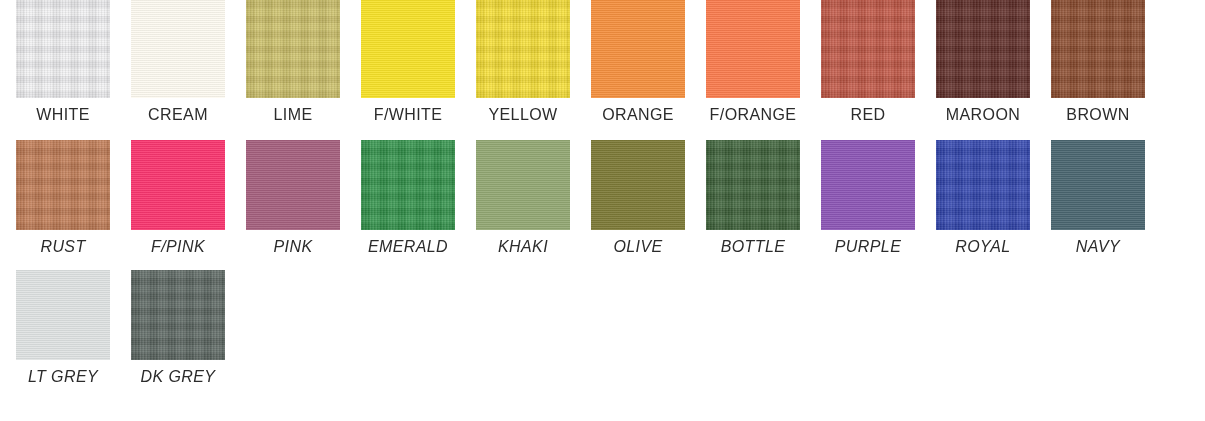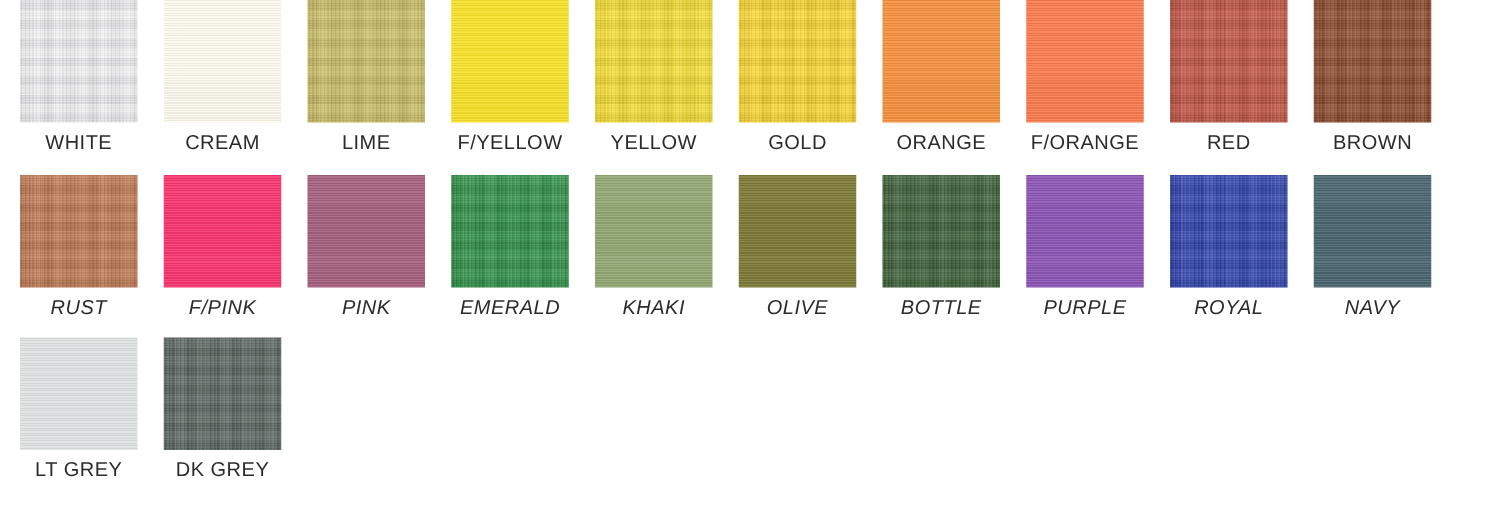--- a/index.html
+++ b/index.html
@@ -22,21 +22,21 @@
   }
   .swatch-row {
     display: flex;
     flex-direction: row;
     align-items: flex-start;
     padding-left: 16px;
     box-sizing: border-box;
   }
   #row-0 { height: 140px; }
   #row-1 { height: 130px; font-style: italic; }
-  #row-2 { height: 151px; }
+  #row-2 { height: 151px; font-style: italic; }
 
   .swatch-cell {
     width: 94px;
     margin-right: 21px;
     display: flex;
     flex-direction: column;
     align-items: center;
     flex: 0 0 auto;
   }
   .swatch-chip {
@@ -119,43 +119,43 @@
       <div class="swatch-cell">
         <div class="swatch-chip flat" style="background-color: rgb(253, 250, 240);"></div>
         <div class="swatch-label">CREAM</div>
       </div>
       <div class="swatch-cell">
         <div class="swatch-chip" style="background-color: rgb(204, 192, 104);"></div>
         <div class="swatch-label">LIME</div>
       </div>
       <div class="swatch-cell">
         <div class="swatch-chip flat" style="background-color: rgb(247, 226, 41);"></div>
-        <div class="swatch-label">F/YELLOW</div>
+        <div class="swatch-label">F/WHITE</div>
       </div>
       <div class="swatch-cell">
         <div class="swatch-chip" style="background-color: rgb(248, 224, 51);"></div>
         <div class="swatch-label">YELLOW</div>
       </div>
       <div class="swatch-cell">
-        <div class="swatch-chip" style="background-color: rgb(251, 216, 50);"></div>
-        <div class="swatch-label">GOLD</div>
-      </div>
-      <div class="swatch-cell">
         <div class="swatch-chip flat" style="background-color: rgb(245, 144, 63);"></div>
         <div class="swatch-label">ORANGE</div>
       </div>
       <div class="swatch-cell">
         <div class="swatch-chip flat" style="background-color: rgb(250, 124, 78);"></div>
         <div class="swatch-label">F/ORANGE</div>
       </div>
       <div class="swatch-cell">
         <div class="swatch-chip" style="background-color: rgb(193, 85, 67);"></div>
         <div class="swatch-label">RED</div>
       </div>
       <div class="swatch-cell">
+        <div class="swatch-chip" style="background-color: rgb(94, 43, 38);"></div>
+        <div class="swatch-label">MAROON</div>
+      </div>
+      <div class="swatch-cell">
         <div class="swatch-chip" style="background-color: rgb(139, 74, 44);"></div>
         <div class="swatch-label">BROWN</div>
       </div>
     </div>
   <div class="swatch-row" id="row-1">
       <div class="swatch-cell">
         <div class="swatch-chip" style="background-color: rgb(192, 122, 83);"></div>
         <div class="swatch-label">RUST</div>
       </div>
       <div class="swatch-cell">

